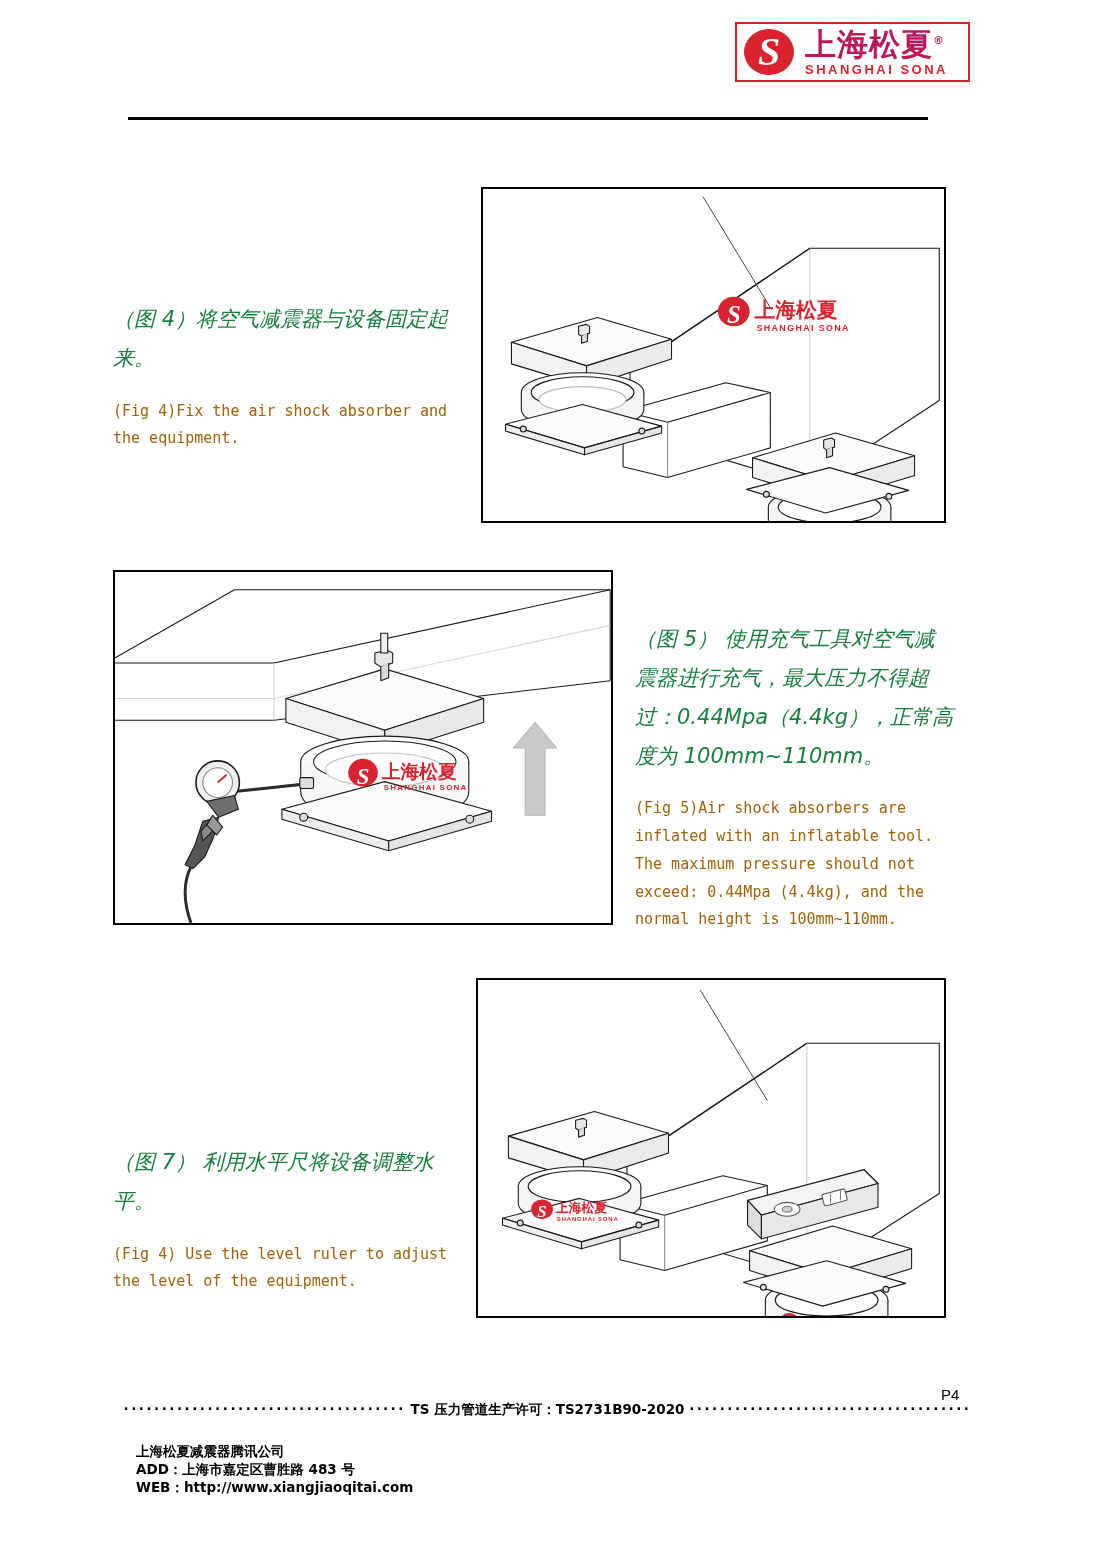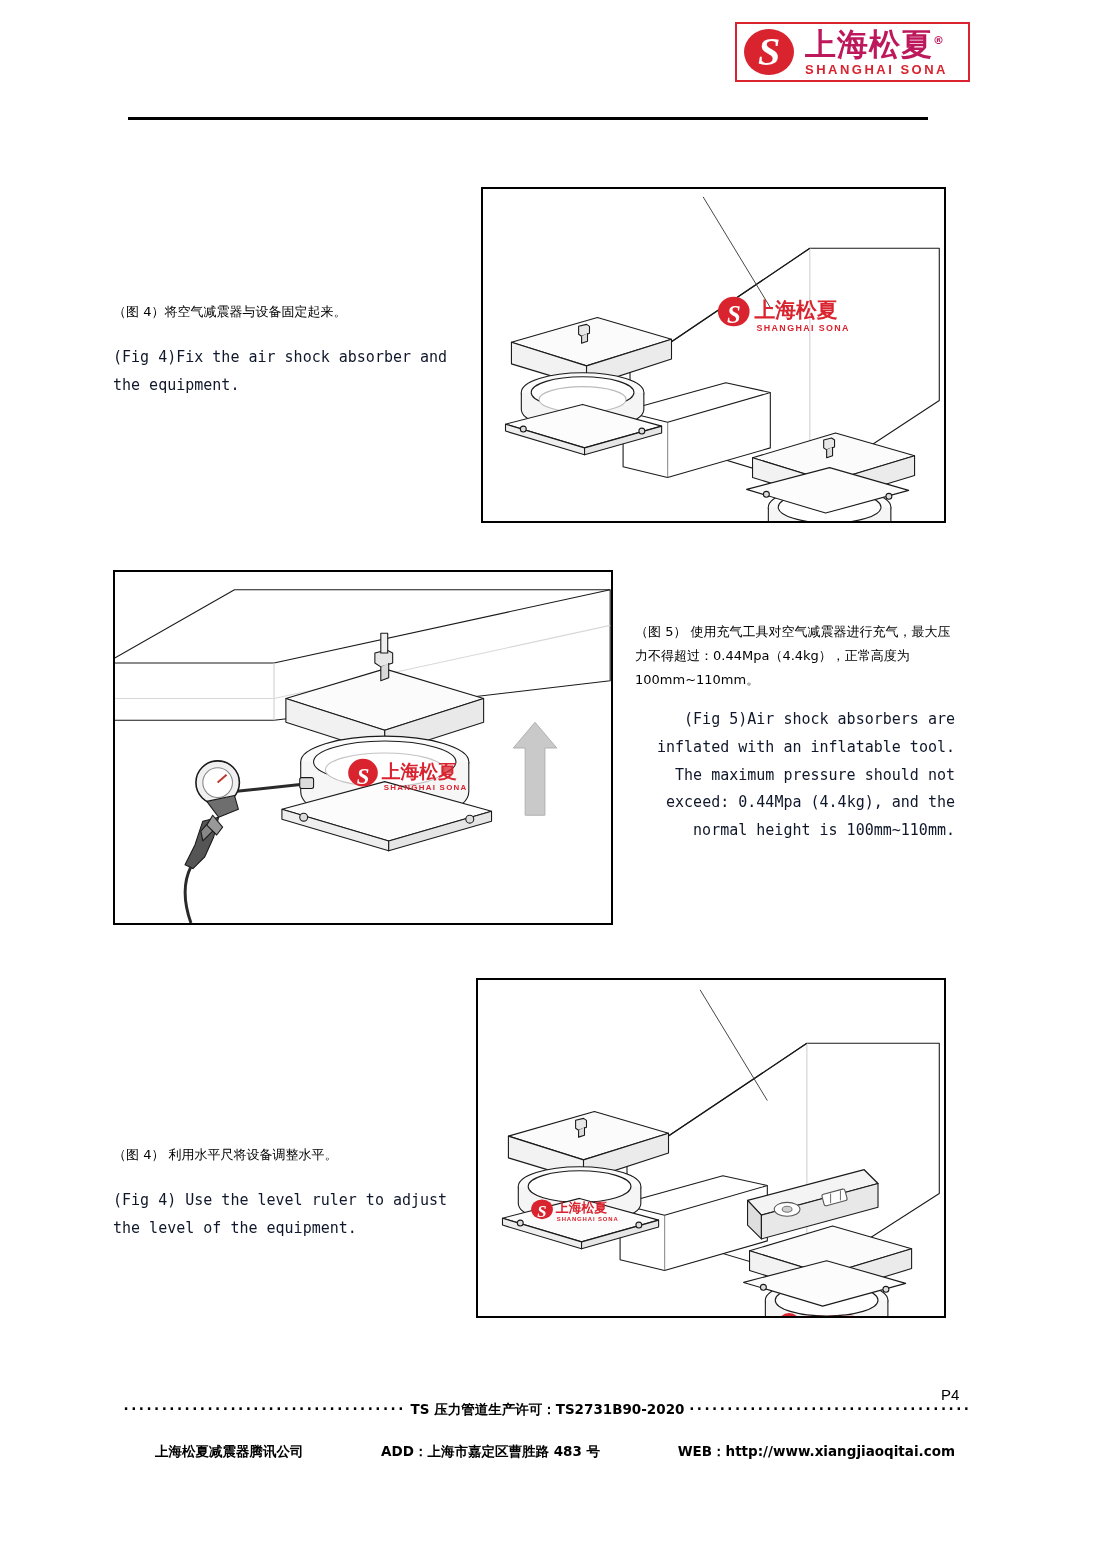--- a/index.html
+++ b/index.html
@@ -109,35 +109,36 @@
   #fig6-box { left: 476px; top: 978px;  width: 470px; height: 340px; }
 
   .fig-svg { display: block; width: 100%; height: 100%; }
 
   
   .caption {
     position: absolute;
   }
   .cap-cn {
     font-family: "DejaVu Sans", sans-serif;
-    font-size: 13px;
+    font-size: 21px;
     line-height: 1.85;
-    color: #000000;
+    color: #15803d;
+    font-style: italic;
   }
   .cap-en {
     font-family: "DejaVu Sans Mono", monospace;
     font-size: 15px;
     line-height: 1.85;
-    color: #0f172a;
+    color: #a16207;
     margin-top: 20px;
   }
   #cap4 { left: 113px; top: 300px; width: 360px; }
   #cap5 { left: 635px; top: 620px; width: 320px; }
   #cap6 { left: 113px; top: 1143px; width: 360px; }
-  #cap5 .cap-en { margin-top: 14px; text-align: right; }
+  #cap5 .cap-en { margin-top: 20px; }
 
   
   .page-num {
     position: absolute;
     left: 941px;
     top: 1386px;
     font-family: "Liberation Sans", sans-serif;
     font-size: 15px;
     font-weight: normal;
   }
@@ -152,29 +153,30 @@
     font-weight: bold;
     white-space: nowrap;
   }
   .dots {
     letter-spacing: 2.5px;
     color: #000000;
     font-weight: bold;
   }
   .footer-line2 {
     position: absolute;
-    left: 155px;
+    left: 136px;
     top: 1443px;
     width: 800px;
     font-family: "DejaVu Sans", sans-serif;
     font-size: 13.5px;
     font-weight: bold;
     display: flex;
-    justify-content: space-between;
+    justify-content: flex-end;
     align-items: baseline;
+    flex-direction: column;
   }
   .footer-line2 > span { white-space: nowrap; }
 </style>
 </head>
 <body>
 
 <div class="page">
 
   <div class="logo-box">
     <div class="logo-mark">
@@ -371,21 +373,21 @@
       <g>
         <ellipse cx="314" cy="347" rx="11" ry="10" fill="#d9232e"></ellipse>
         <text x="314" y="355" font-family="Liberation Serif, serif" font-size="17" font-style="italic" font-weight="bold" fill="#ffffff" text-anchor="middle">S</text>
         <text x="328" y="350" font-family="DejaVu Sans, sans-serif" font-size="13" font-weight="bold" fill="#d9232e">上海松夏</text>
         <text x="329" y="359" font-family="Liberation Sans, sans-serif" font-size="6" font-weight="bold" fill="#d9232e" letter-spacing="0.9">SHANGHAI SONA</text>
       </g>
     </svg>
   </div>
 
   <div class="caption" id="cap6">
-    <div class="cap-cn">（图 4） 利用水平尺将设备调整水平。</div>
+    <div class="cap-cn">（图 7） 利用水平尺将设备调整水平。</div>
     <div class="cap-en">(Fig 4) Use the level ruler to adjust the level of the equipment.</div>
   </div>
 
   <div class="page-num">P4</div>
 
   <div class="footer-line1">
     <span class="dots">·····································</span>
     <span>TS 压力管道生产许可：TS2731B90-2020</span>
     <span class="dots">·····································</span>
   </div>

